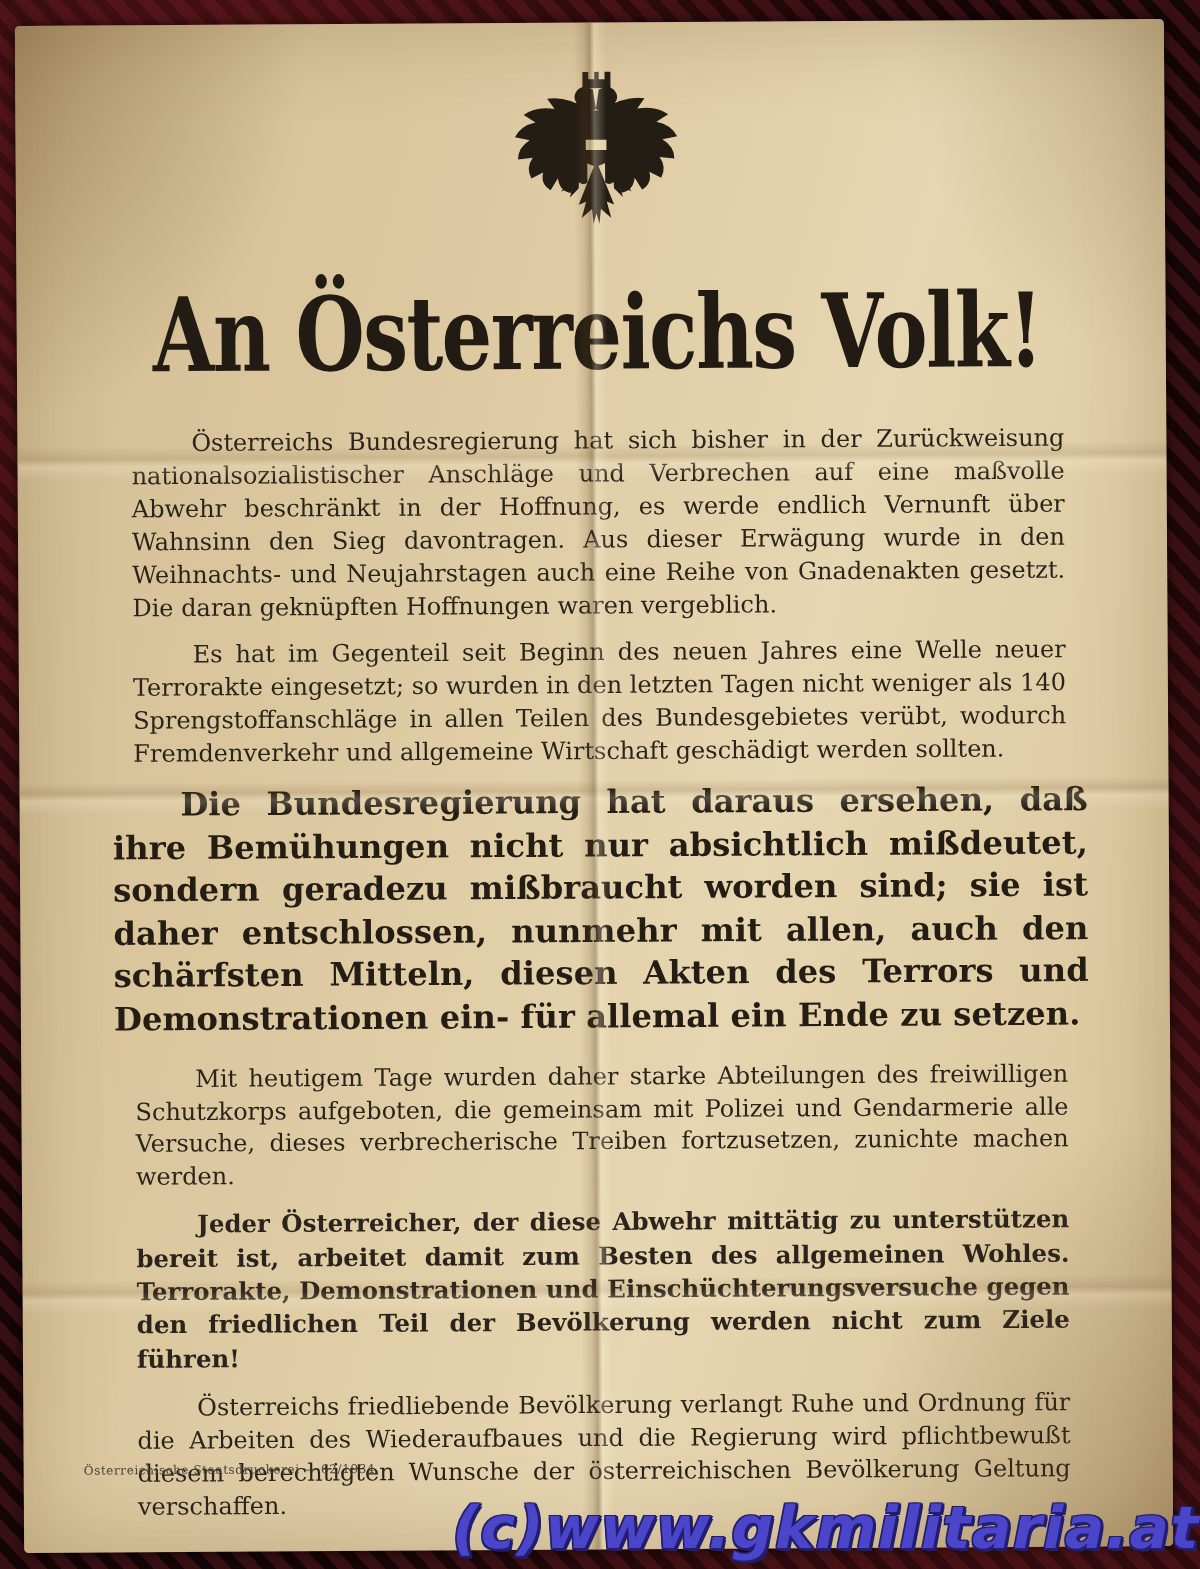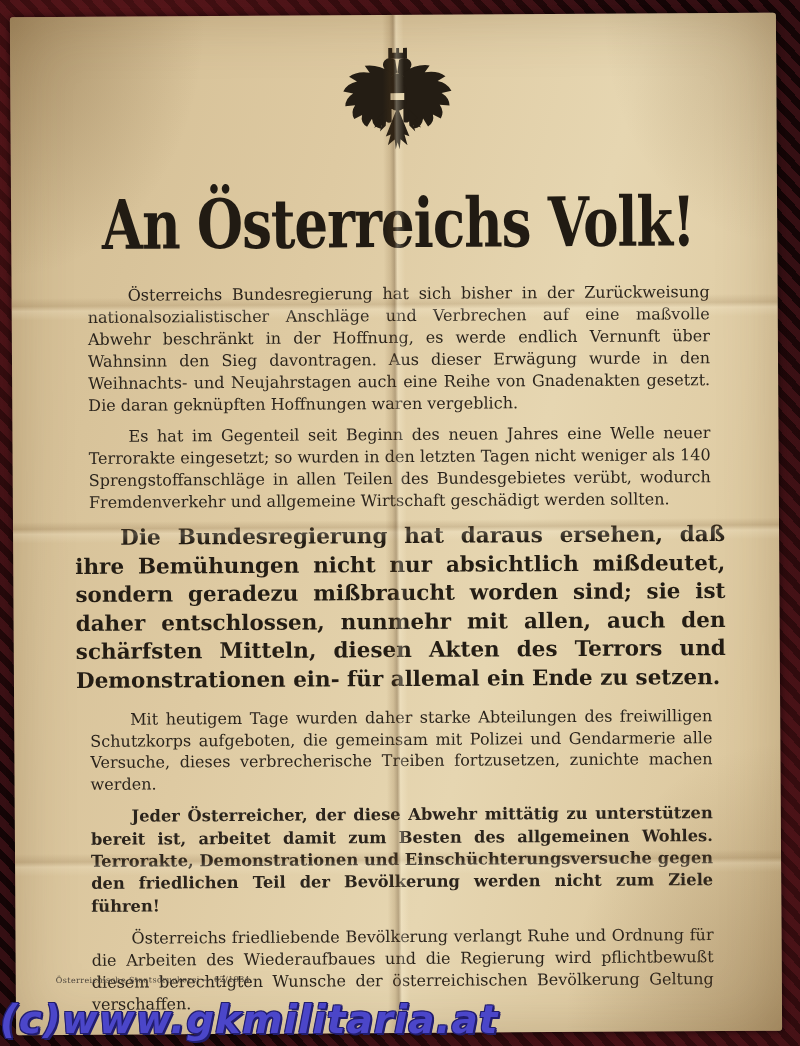--- a/index.html
+++ b/index.html
@@ -40,21 +40,21 @@
     font-weight:700;font-size:51px;letter-spacing:-1px;color:#211b13;
     transform:scale(1.04,1.34);transform-origin:center;
   }
   .para{margin:0 0 10px;font-size:16px;line-height:1.37;text-align:justify;text-indent:2.5em;}
   .para.lead-bold{font-weight:700;font-size:21.5px;line-height:1.33;margin:6px -14px 13px;text-indent:2.1em;color:#241d14;}
   .para.semi-bold{font-weight:700;font-size:16.3px;}
   .dateline{margin:18px 0 0;padding-left:58px;font-size:18px;text-indent:0;}
   .dateline .city{font-weight:700;}
   .imprint{position:absolute;left:40px;bottom:50px;font-size:8px;letter-spacing:.4px;color:#4a433a;}
   .watermark{
-    position:absolute;left:0;right:0;bottom:4px;text-align:left;
+    position:absolute;left:0;right:0;bottom:4px;text-align:right;
     font-family:"DejaVu Sans","Liberation Sans",sans-serif;
     font-weight:700;font-style:italic;font-size:39px;letter-spacing:1px;
     color:#4b46c9;
     text-shadow:2px 2px 0 #221d6e,-1px -1px 0 #221d6e,1px -1px 0 #221d6e,-1px 1px 0 #221d6e,2px 0 0 #221d6e;
   }
 </style>
 </head>
 <body>
 
 <div class="scene">

